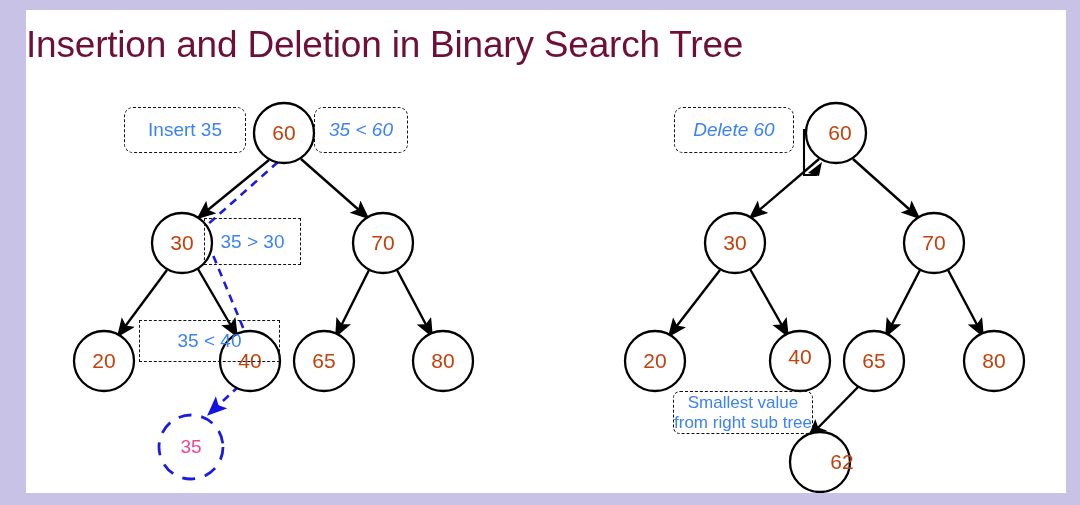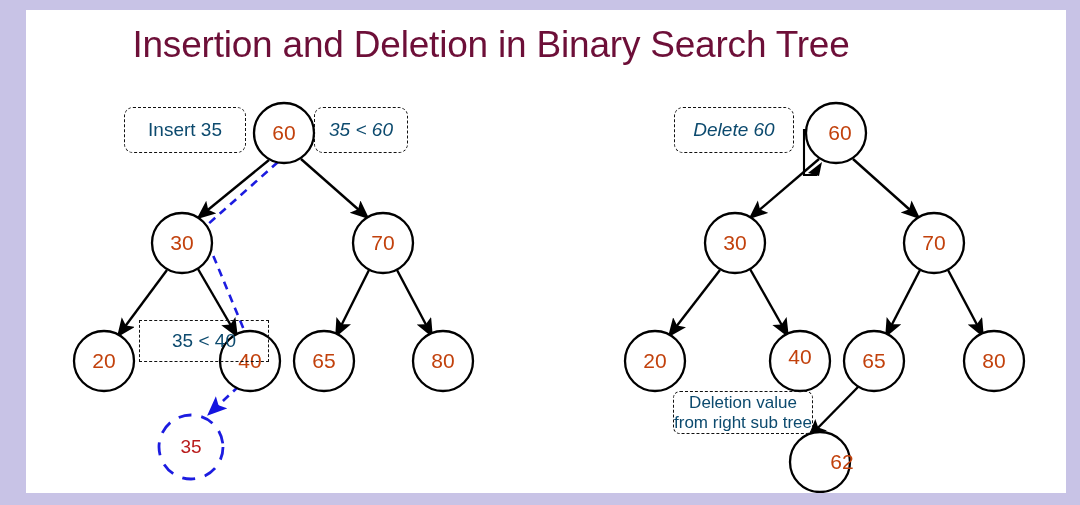--- a/index.html
+++ b/index.html
@@ -34,48 +34,48 @@
     left: 0;
     top: 0;
     width: 1040px;
     height: 483px;
   }
   .title {
     position: absolute;
     left: 0;
     top: 14px;
     width: 930px;
-    text-align: center;
+    text-align: left;
     color: #6d0f38;
     font-size: 37px;
     font-family: "Liberation Sans", sans-serif;
     font-weight: 400;
     letter-spacing: -0.2px;
     white-space: nowrap;
   }
   .node-label {
     position: absolute;
     color: #c2410c;
     font-size: 21px;
     font-family: "Liberation Sans", sans-serif;
     text-align: center;
     transform: translate(-50%, -50%);
     pointer-events: none;
   }
   .node-label.ghost {
-    color: #b91c1c;
+    color: #ec4899;
     font-size: 19px;
   }
   .callout {
     position: absolute;
     box-sizing: border-box;
     border: 1.4px dashed #111111;
     border-radius: 9px;
     background: transparent;
-    color: #0c4a6e;
+    color: #3b82f6;
     font-size: 19px;
     font-family: "Liberation Sans", sans-serif;
     display: flex;
     align-items: center;
     justify-content: center;
     line-height: 1.12;
     text-align: center;
     white-space: pre-line;
   }
   .callout.tight {
@@ -171,22 +171,23 @@
     <div class="node-label" style="left:629px; top:351px;">20</div>
     <div class="node-label" style="left:774px; top:347px;">40</div>
     <div class="node-label" style="left:848px; top:351px;">65</div>
     <div class="node-label" style="left:968px; top:351px;">80</div>
     <div class="node-label" style="left:816px; top:452px;">62</div>
 
     <div class="callout" style="left:98px; top:97px; width:122px; height:46px;">Insert 35</div>
 
     <div class="callout" style="left:288px; top:97px; width:94px; height:46px;font-style:italic;">35 &lt; 60</div>
 
+    <div class="callout sq" style="left:178px; top:208px; width:97px; height:47px;">35 &gt; 30</div>
 
-    <div class="callout sq" style="left:113px; top:310px; width:130px; height:42px;">35 &lt; 40</div>
+    <div class="callout sq" style="left:113px; top:310px; width:141px; height:42px;">35 &lt; 40</div>
 
     <div class="callout" style="left:648px; top:97px; width:120px; height:46px;font-style:italic;">Delete 60</div>
 
-    <div class="callout tight" style="left:647px; top:381px; width:140px; height:43px;">Deletion value
+    <div class="callout tight" style="left:647px; top:381px; width:140px; height:43px;">Smallest value
 from right sub tree</div>
 
   </div>
 </div>
 
 </body></html>

